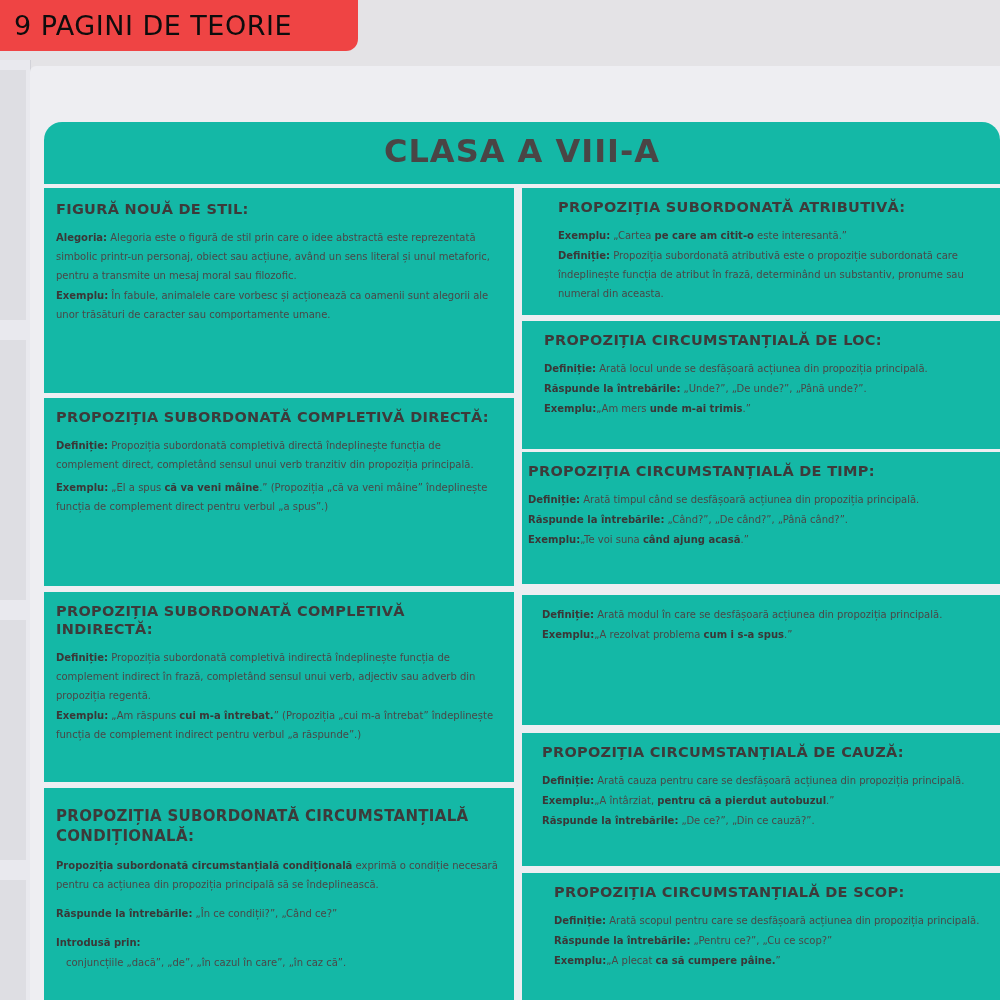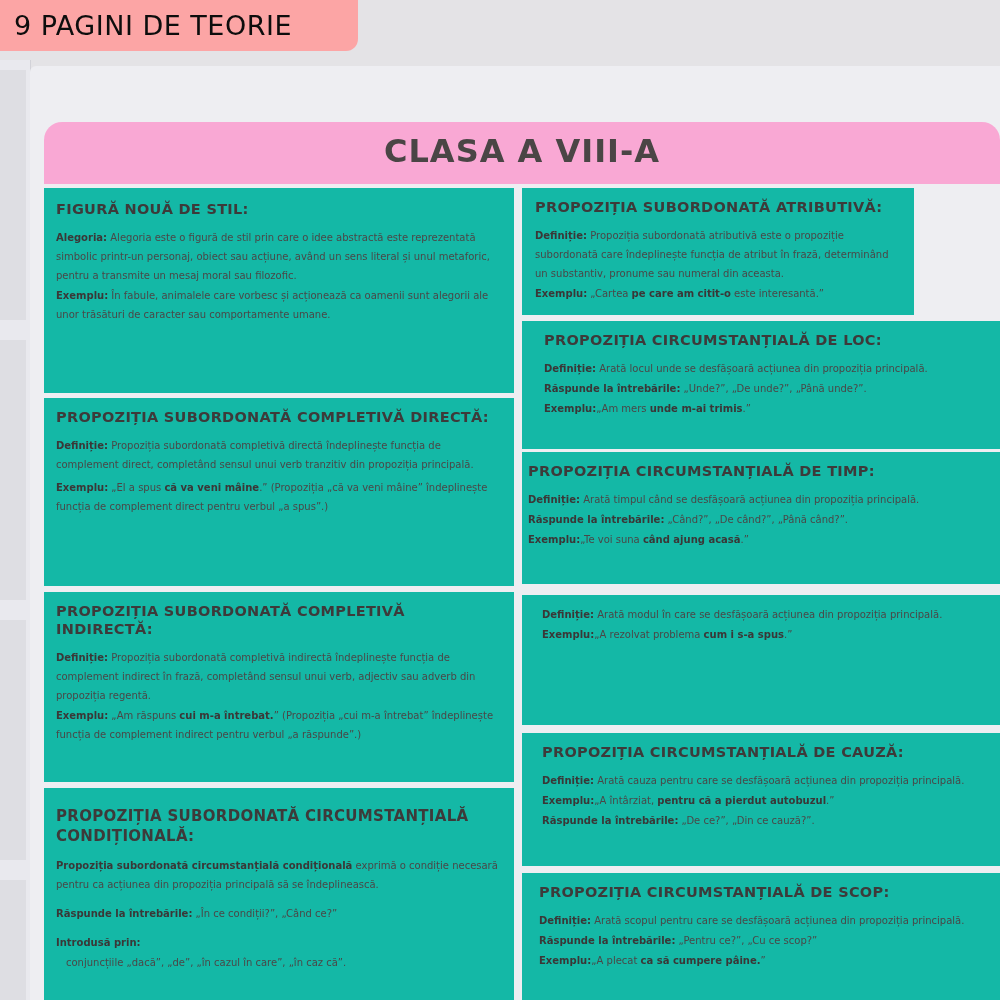--- a/index.html
+++ b/index.html
@@ -14,28 +14,28 @@
     background:#e9e9ee; border-right:1px solid #d2d2d8;
   }
   .under-page .strip { position:absolute; left:0; right:4px; background:#dedee3; }
   .page {
     position:absolute; left:30px; top:66px; width:980px; height:940px;
     background:#eeeef2;
     border-top-left-radius:6px;
   }
   .badge {
     position:absolute; left:0; top:0; width:358px; height:51px;
-    background:#fca5a5; border-bottom-right-radius:12px;
+    background:#ef4444; border-bottom-right-radius:12px;
     display:flex; align-items:center; padding-left:14px; box-sizing:border-box;
     font-family:"DejaVu Sans", sans-serif; font-size:27px; letter-spacing:0.5px;
     color:#0d0d0d; z-index:5;
   }
   .title-band {
     position:absolute; left:44px; top:122px; width:956px; height:62px;
-    background:#f9a8d4; border-top-left-radius:18px; border-top-right-radius:18px;
+    background:#14b8a6; border-top-left-radius:18px; border-top-right-radius:18px;
   }
   .title {
     position:absolute; left:0; right:0; top:10px; text-align:center;
     font-family:"DejaVu Sans", sans-serif; font-weight:bold; font-size:32px;
     letter-spacing:1px; color:#4a4545;
   }
   .card {
     position:absolute; background:#14b8a6; box-sizing:border-box;
     padding:10px 12px 8px 12px;
   }
@@ -91,24 +91,24 @@
 </div>
 
 <div class="card" style="left:44px;top:788px;width:470px;height:212px;padding-top:18px;">
   <h2 style="font-size:15px;line-height:20px;">PROPOZIȚIA SUBORDONATĂ CIRCUMSTANȚIALĂ CONDIȚIONALĂ:</h2>
   <p><span class="b">Propoziția subordonată circumstanțială condițională</span><span> exprimă o condiție necesară pentru ca acțiunea din propoziția principală să se îndeplinească.</span></p>
   <p class="gap"><span class="lbl">Răspunde la întrebările:</span><span> „În ce condiții?”, „Când ce?”</span></p>
   <p class="gap"><span class="lbl">Introdusă prin:</span></p>
   <p class="indent">conjuncțiile „dacă”, „de”, „în cazul în care”, „în caz că”.</p>
 </div>
 
-<div class="card" style="left:522px;top:188px;width:392px;height:127px;padding-left:13px;">
+<div class="card" style="left:522px;top:188px;width:478px;height:127px;padding-left:36px;">
   <h2>PROPOZIȚIA SUBORDONATĂ ATRIBUTIVĂ:</h2>
+  <p><span class="lbl">Exemplu:</span><span> „Cartea </span><span class="b">pe care am citit-o</span><span> este interesantă.”</span></p>
   <p><span class="lbl">Definiție:</span><span> Propoziția subordonată atributivă este o propoziție subordonată care îndeplinește funcția de atribut în frază, determinând un substantiv, pronume sau numeral din aceasta.</span></p>
-  <p><span class="lbl">Exemplu:</span><span> „Cartea </span><span class="b">pe care am citit-o</span><span> este interesantă.”</span></p>
 </div>
 
 <div class="card" style="left:522px;top:321px;width:524px;height:128px;padding-left:22px;">
   <h2>PROPOZIȚIA CIRCUMSTANȚIALĂ DE LOC:</h2>
   <p><span class="lbl">Definiție:</span><span> Arată locul unde se desfășoară acțiunea din propoziția principală.</span></p>
   <p><span class="lbl">Răspunde la întrebările:</span><span> „Unde?”, „De unde?”, „Până unde?”.</span></p>
   <p><span class="lbl">Exemplu:</span><span>„Am  mers </span><span class="b">unde m-ai trimis</span><span>.”</span></p>
 </div>
 
 <div class="card" style="left:522px;top:452px;width:556px;height:132px;padding-left:6px;">
@@ -123,18 +123,18 @@
   <p><span class="lbl">Exemplu:</span><span>„A rezolvat problema </span><span class="b">cum i s-a spus</span><span>.”</span></p>
 </div>
 
 <div class="card" style="left:522px;top:733px;width:478px;height:133px;padding-left:20px;">
   <h2>PROPOZIȚIA CIRCUMSTANȚIALĂ DE CAUZĂ:</h2>
   <p><span class="lbl">Definiție:</span><span> Arată cauza pentru care se desfășoară acțiunea din propoziția principală.</span></p>
   <p><span class="lbl">Exemplu:</span><span>„A întârziat, </span><span class="b">pentru că a pierdut autobuzul</span><span>.”</span></p>
   <p><span class="lbl">Răspunde la întrebările:</span><span> „De ce?”, „Din ce cauză?”.</span></p>
 </div>
 
-<div class="card" style="left:522px;top:873px;width:478px;height:127px;padding-left:17px;">
+<div class="card" style="left:522px;top:873px;width:478px;height:127px;padding-left:32px;">
   <h2>PROPOZIȚIA CIRCUMSTANȚIALĂ DE SCOP:</h2>
   <p><span class="lbl">Definiție:</span><span> Arată scopul pentru care se desfășoară acțiunea din propoziția principală.</span></p>
   <p><span class="lbl">Răspunde la întrebările:</span><span> „Pentru ce?”, „Cu ce scop?”</span></p>
   <p><span class="lbl">Exemplu:</span><span>„A plecat </span><span class="b">ca să cumpere pâine.</span><span>”</span></p>
 </div>
 
 </body></html>

